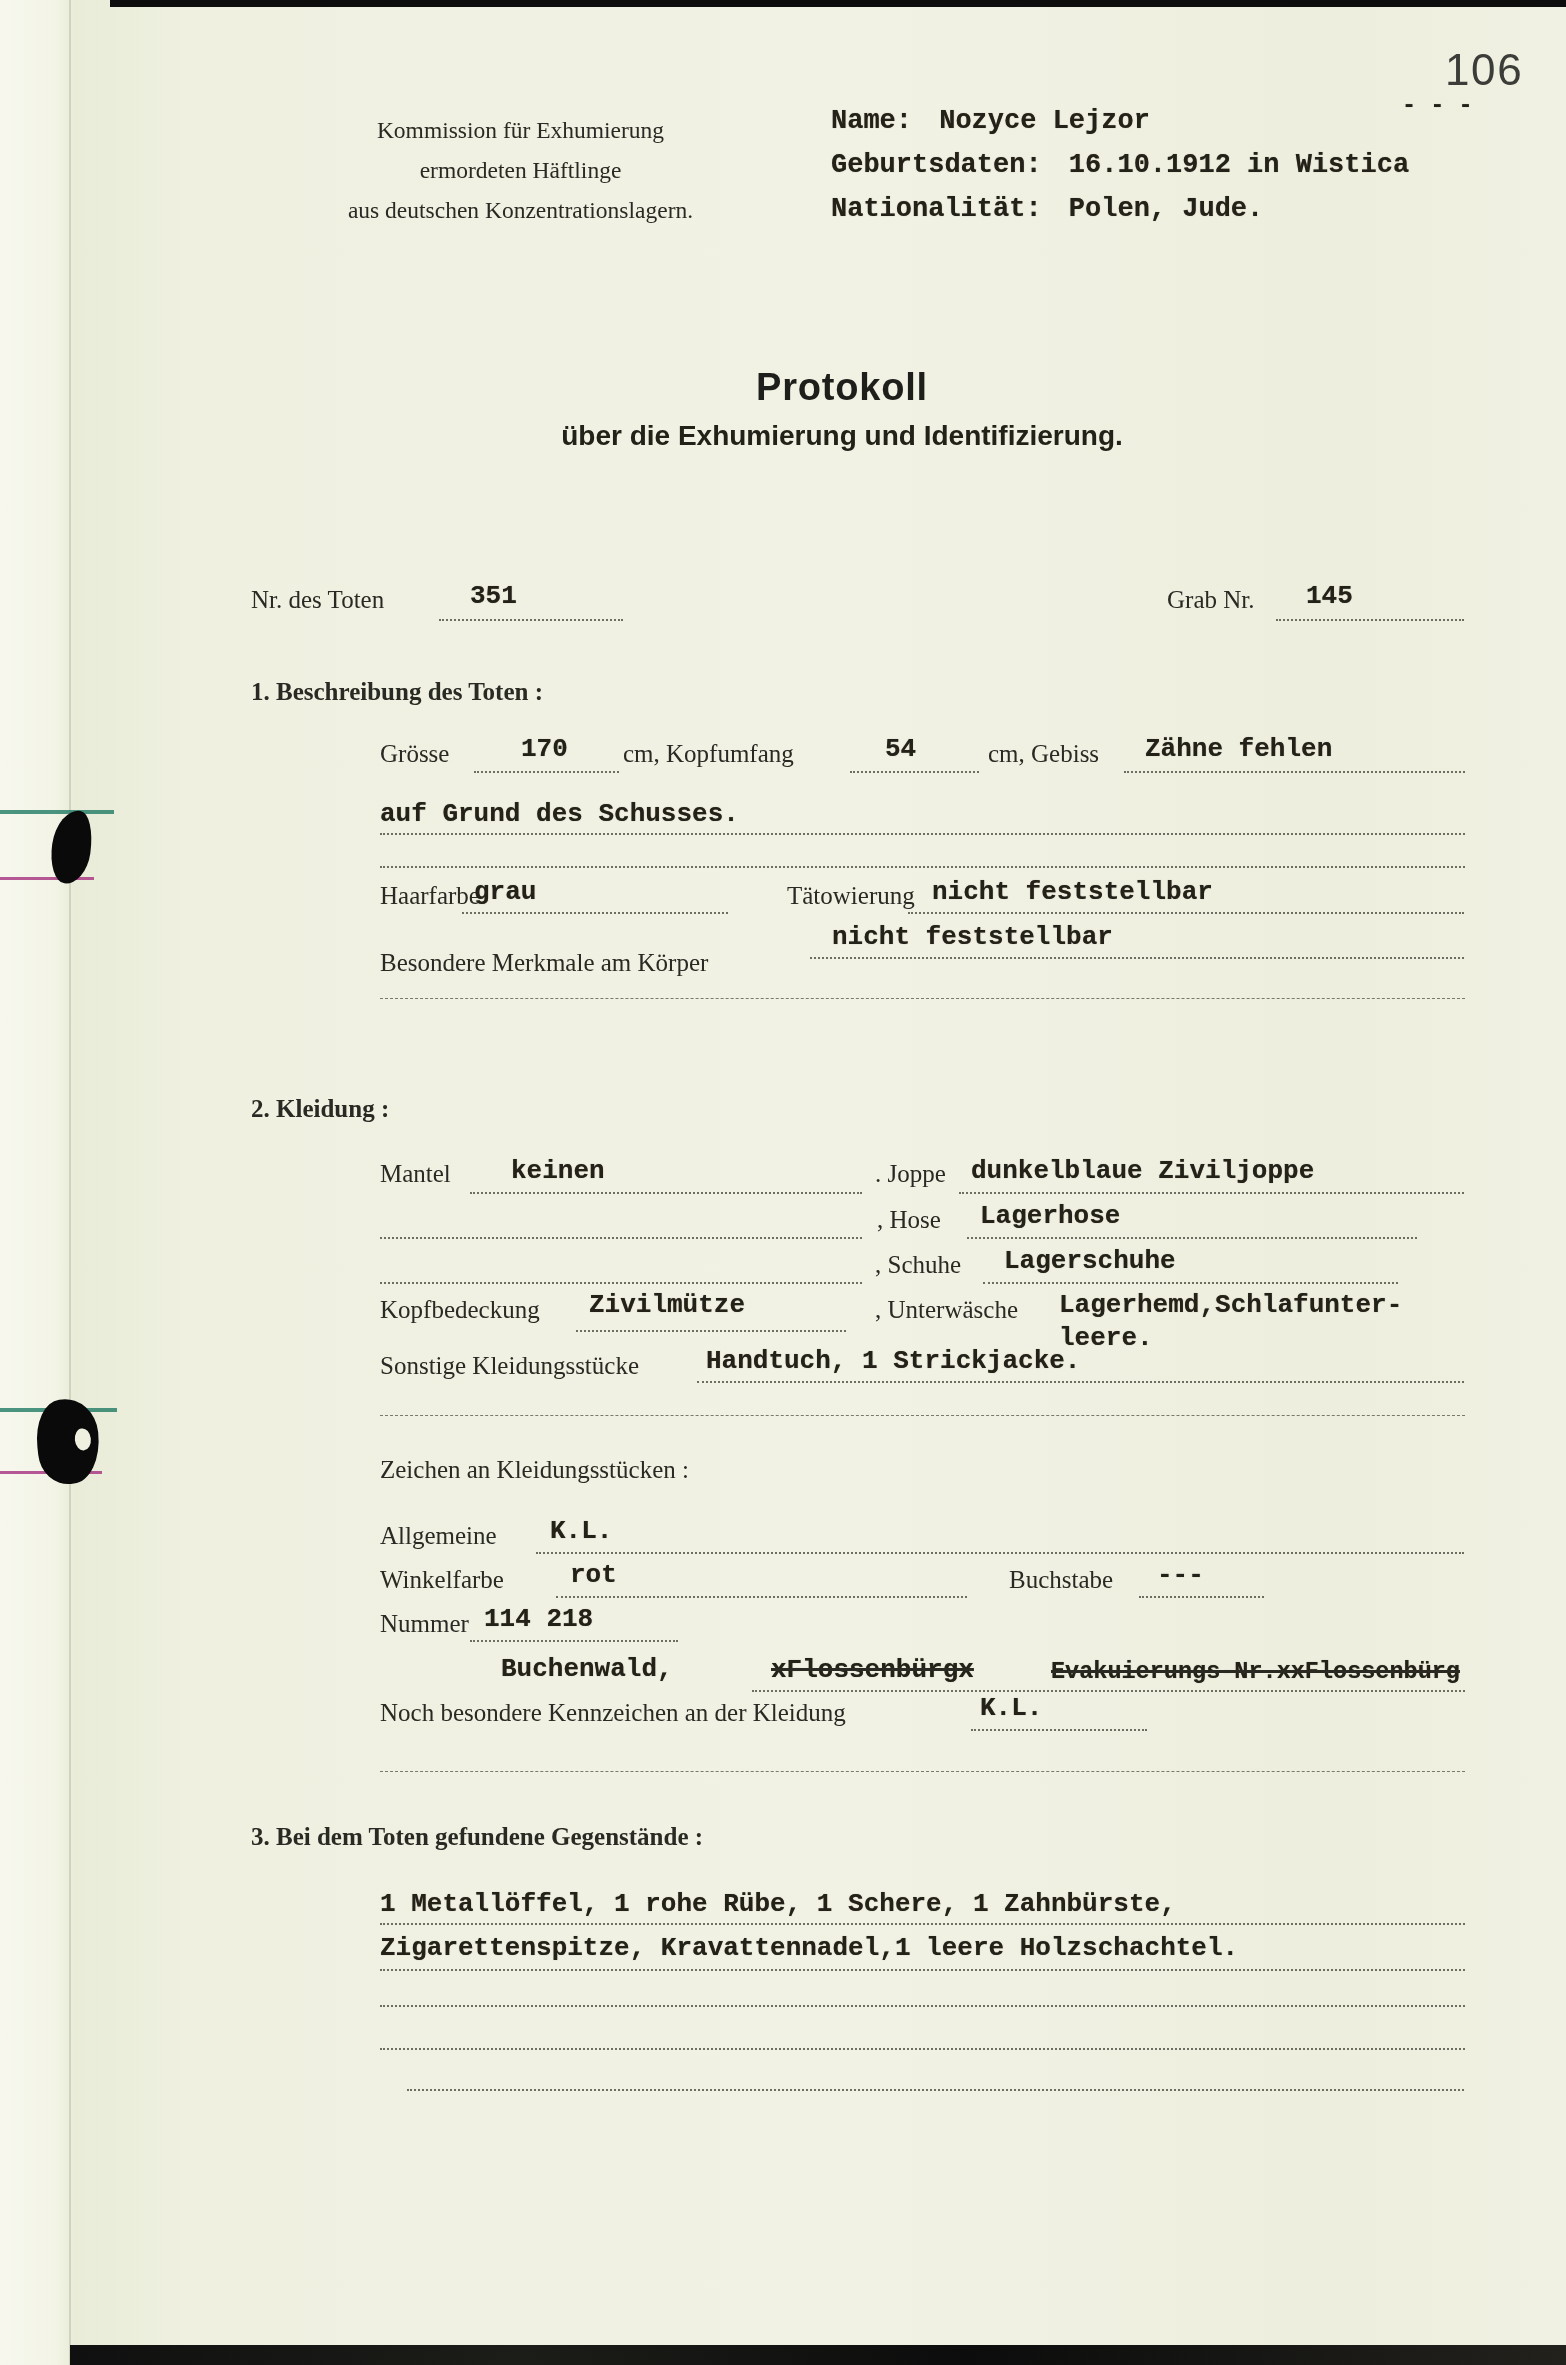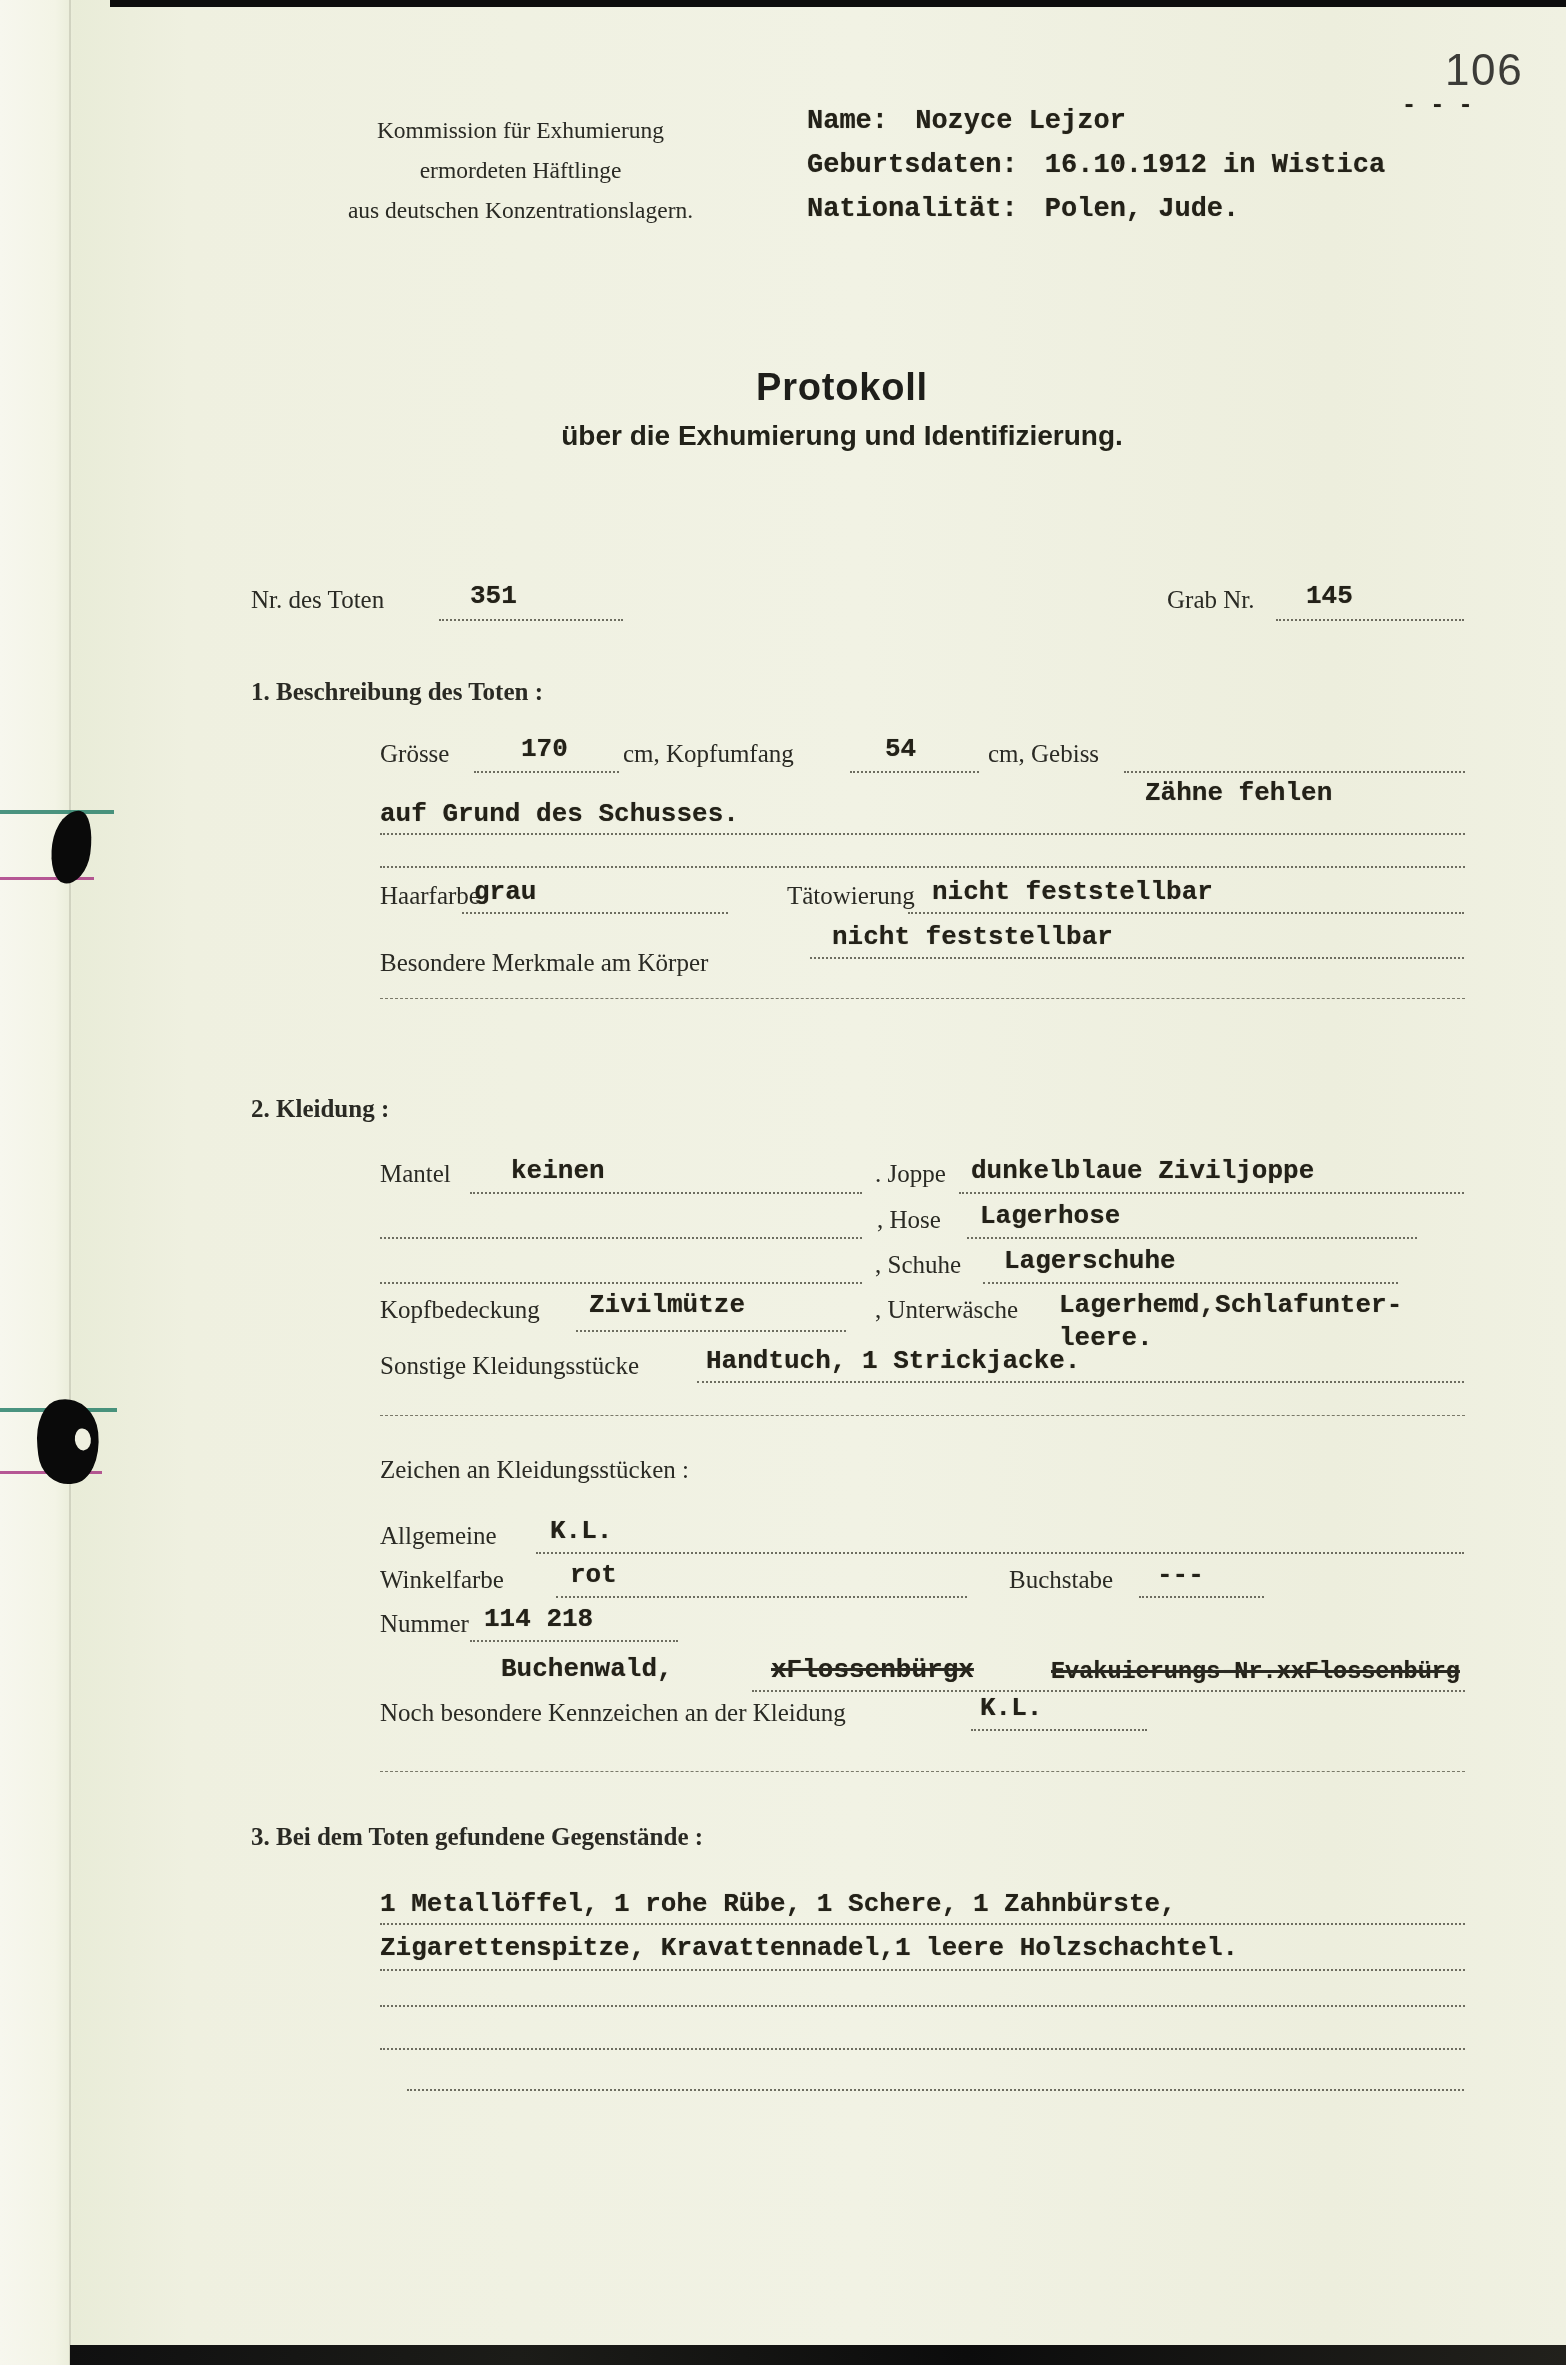--- a/index.html
+++ b/index.html
@@ -6,21 +6,21 @@
   .page {
     position:relative; width:1566px; height:2366px; overflow:hidden;
     background: linear-gradient(90deg,#f7f7ee 0px,#f3f4e6 55px,#e9ecd8 74px,#eff0e0 188px,#f1f2e4 55%,#edeedd 85%,#f0f1e2 100%);
     font-family:"Liberation Serif", serif; color:#26261f;
   }
   .abs { position:absolute; white-space:nowrap; }
   .printed { font-family:"Liberation Serif", serif; font-size:25px; color:#2a2a24; }
   .printed-bold { font-weight:700; }
   .printed-sm { font-size:23.5px; }
   .typed { font-family:"Liberation Mono", monospace; font-weight:700; font-size:26px; color:#232118; text-shadow:0 0 0.8px rgba(35,33,24,.55); }
-  .typed-lg { font-size:27px; }
+  .typed-lg { font-size:27px;margin-left:24px; }
   .typed-sm { font-size:23.5px; }
   .struck { text-decoration:line-through; text-decoration-thickness:3.1px; text-decoration-color:#2b2a22; }
   .sans-title { font-family:"Liberation Sans", sans-serif; font-weight:700; font-size:38px; letter-spacing:0.8px; color:#1e1e1a; }
   .sans-sub { font-family:"Liberation Sans", sans-serif; font-weight:700; font-size:28px; color:#222219; }
   .dotline { position:absolute; height:0; border-bottom:2.3px dotted #57564a; opacity:.85; }
   .dashline { position:absolute; height:0; border-bottom:1.6px dashed #5d5c4c; opacity:.8; }
   .center { text-align:center; }
   .scanbar-top { position:absolute; left:110px; top:0; width:1456px; height:7px; background:#0d0d0d; }
   .scanbar-bottom { position:absolute; left:70px; top:2345px; width:1496px; height:20.4px; background:linear-gradient(90deg,#101010 0%,#1c1c18 30%,#0c0c0c 60%,#22211c 100%); }
   .scan-edge-line { position:absolute; left:69px; top:0; width:2.3px; height:100%; background:rgba(120,120,100,.22); }
@@ -85,21 +85,21 @@
 
   <div class="abs printed printed-bold" style="left:251px;top:678px;">1. Beschreibung des Toten :</div>
 
   <div class="abs printed" style="left:380px;top:740px;">Grösse</div>
   <div class="abs typed" style="left:521px;top:734px;">170</div>
   <div class="dotline" style="left:474px;top:771px;width:145px;"></div>
   <div class="abs printed" style="left:623px;top:740px;">cm, Kopfumfang</div>
   <div class="abs typed" style="left:885px;top:734px;">54</div>
   <div class="dotline" style="left:850px;top:771px;width:129px;"></div>
   <div class="abs printed" style="left:988px;top:740px;">cm, Gebiss</div>
-  <div class="abs typed" style="left:1145px;top:734px;margin-top:44px;">Zähne fehlen</div>
+  <div class="abs typed" style="left:1145px;top:734px;">Zähne fehlen</div>
   <div class="dotline" style="left:1124px;top:771px;width:341px;"></div>
 
   <div class="abs typed" style="left:380px;top:799px;">auf Grund des Schusses.</div>
   <div class="dotline" style="left:380px;top:833px;width:1085px;"></div>
   <div class="dotline" style="left:380px;top:866px;width:1085px;"></div>
 
   <div class="abs printed" style="left:380px;top:882px;">Haarfarbe</div>
   <div class="abs typed" style="left:474px;top:877px;">grau</div>
   <div class="dotline" style="left:462px;top:912px;width:266px;"></div>
   <div class="abs printed" style="left:787px;top:882px;">Tätowierung</div>

